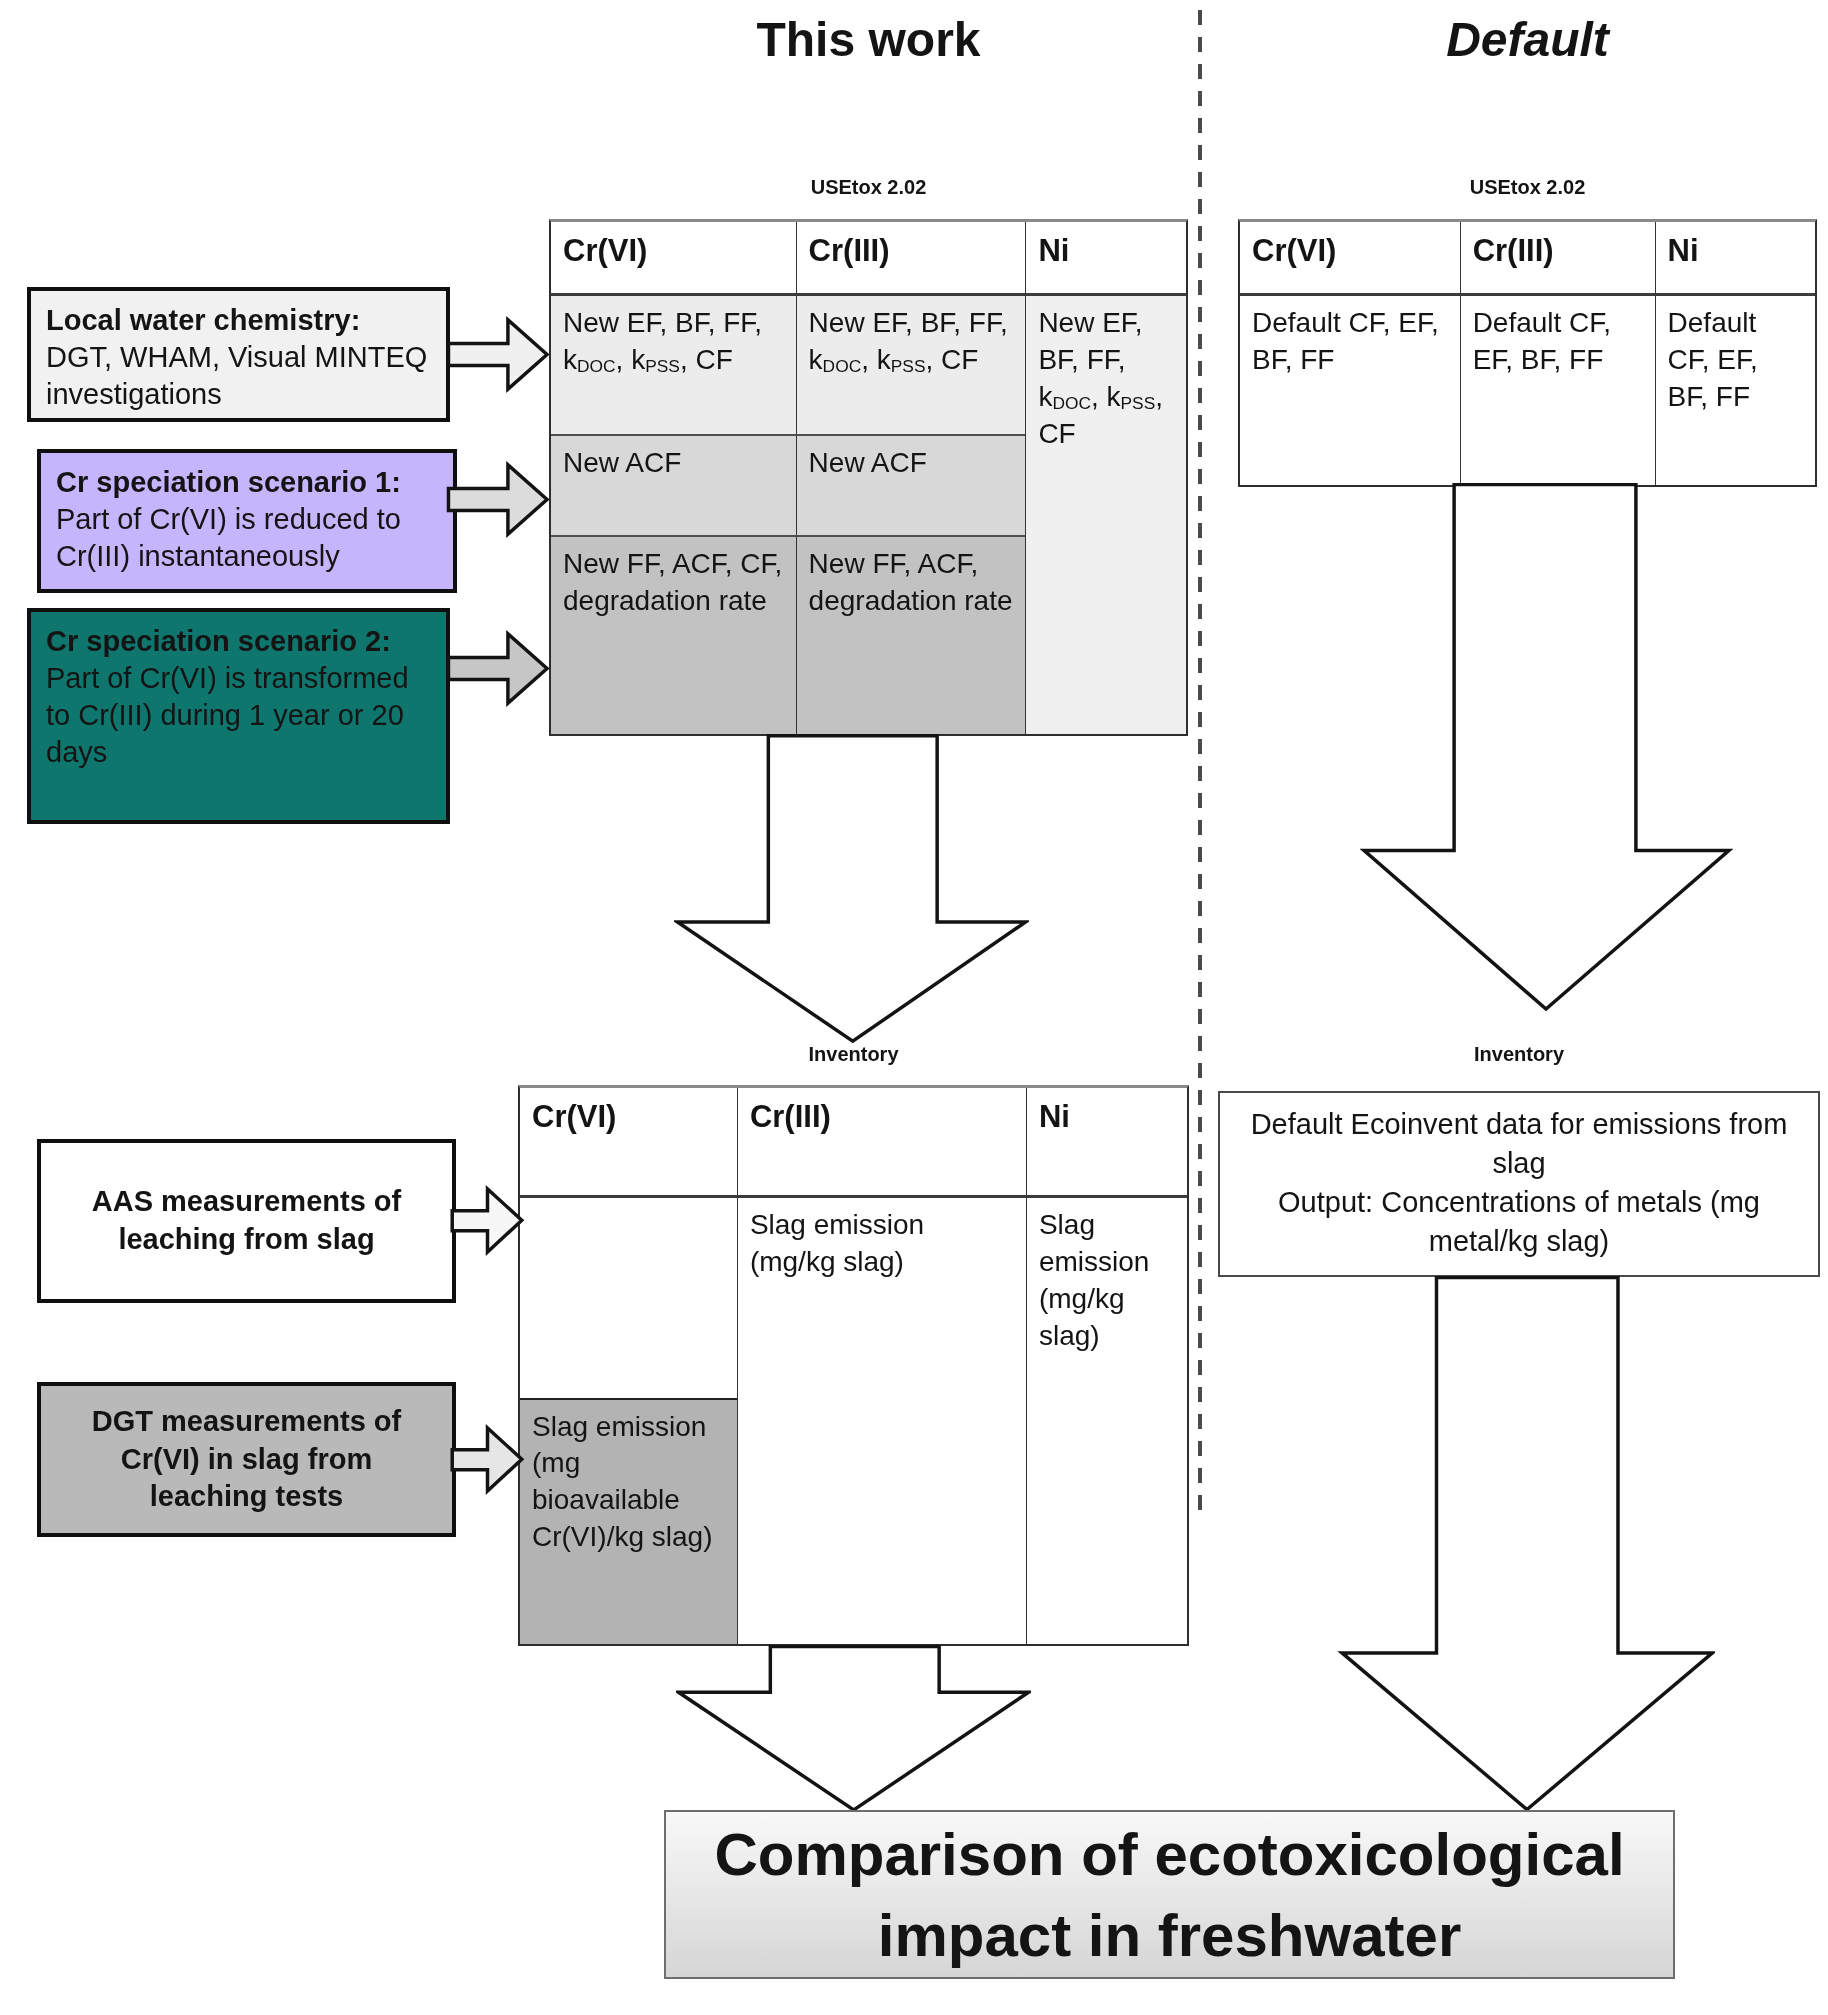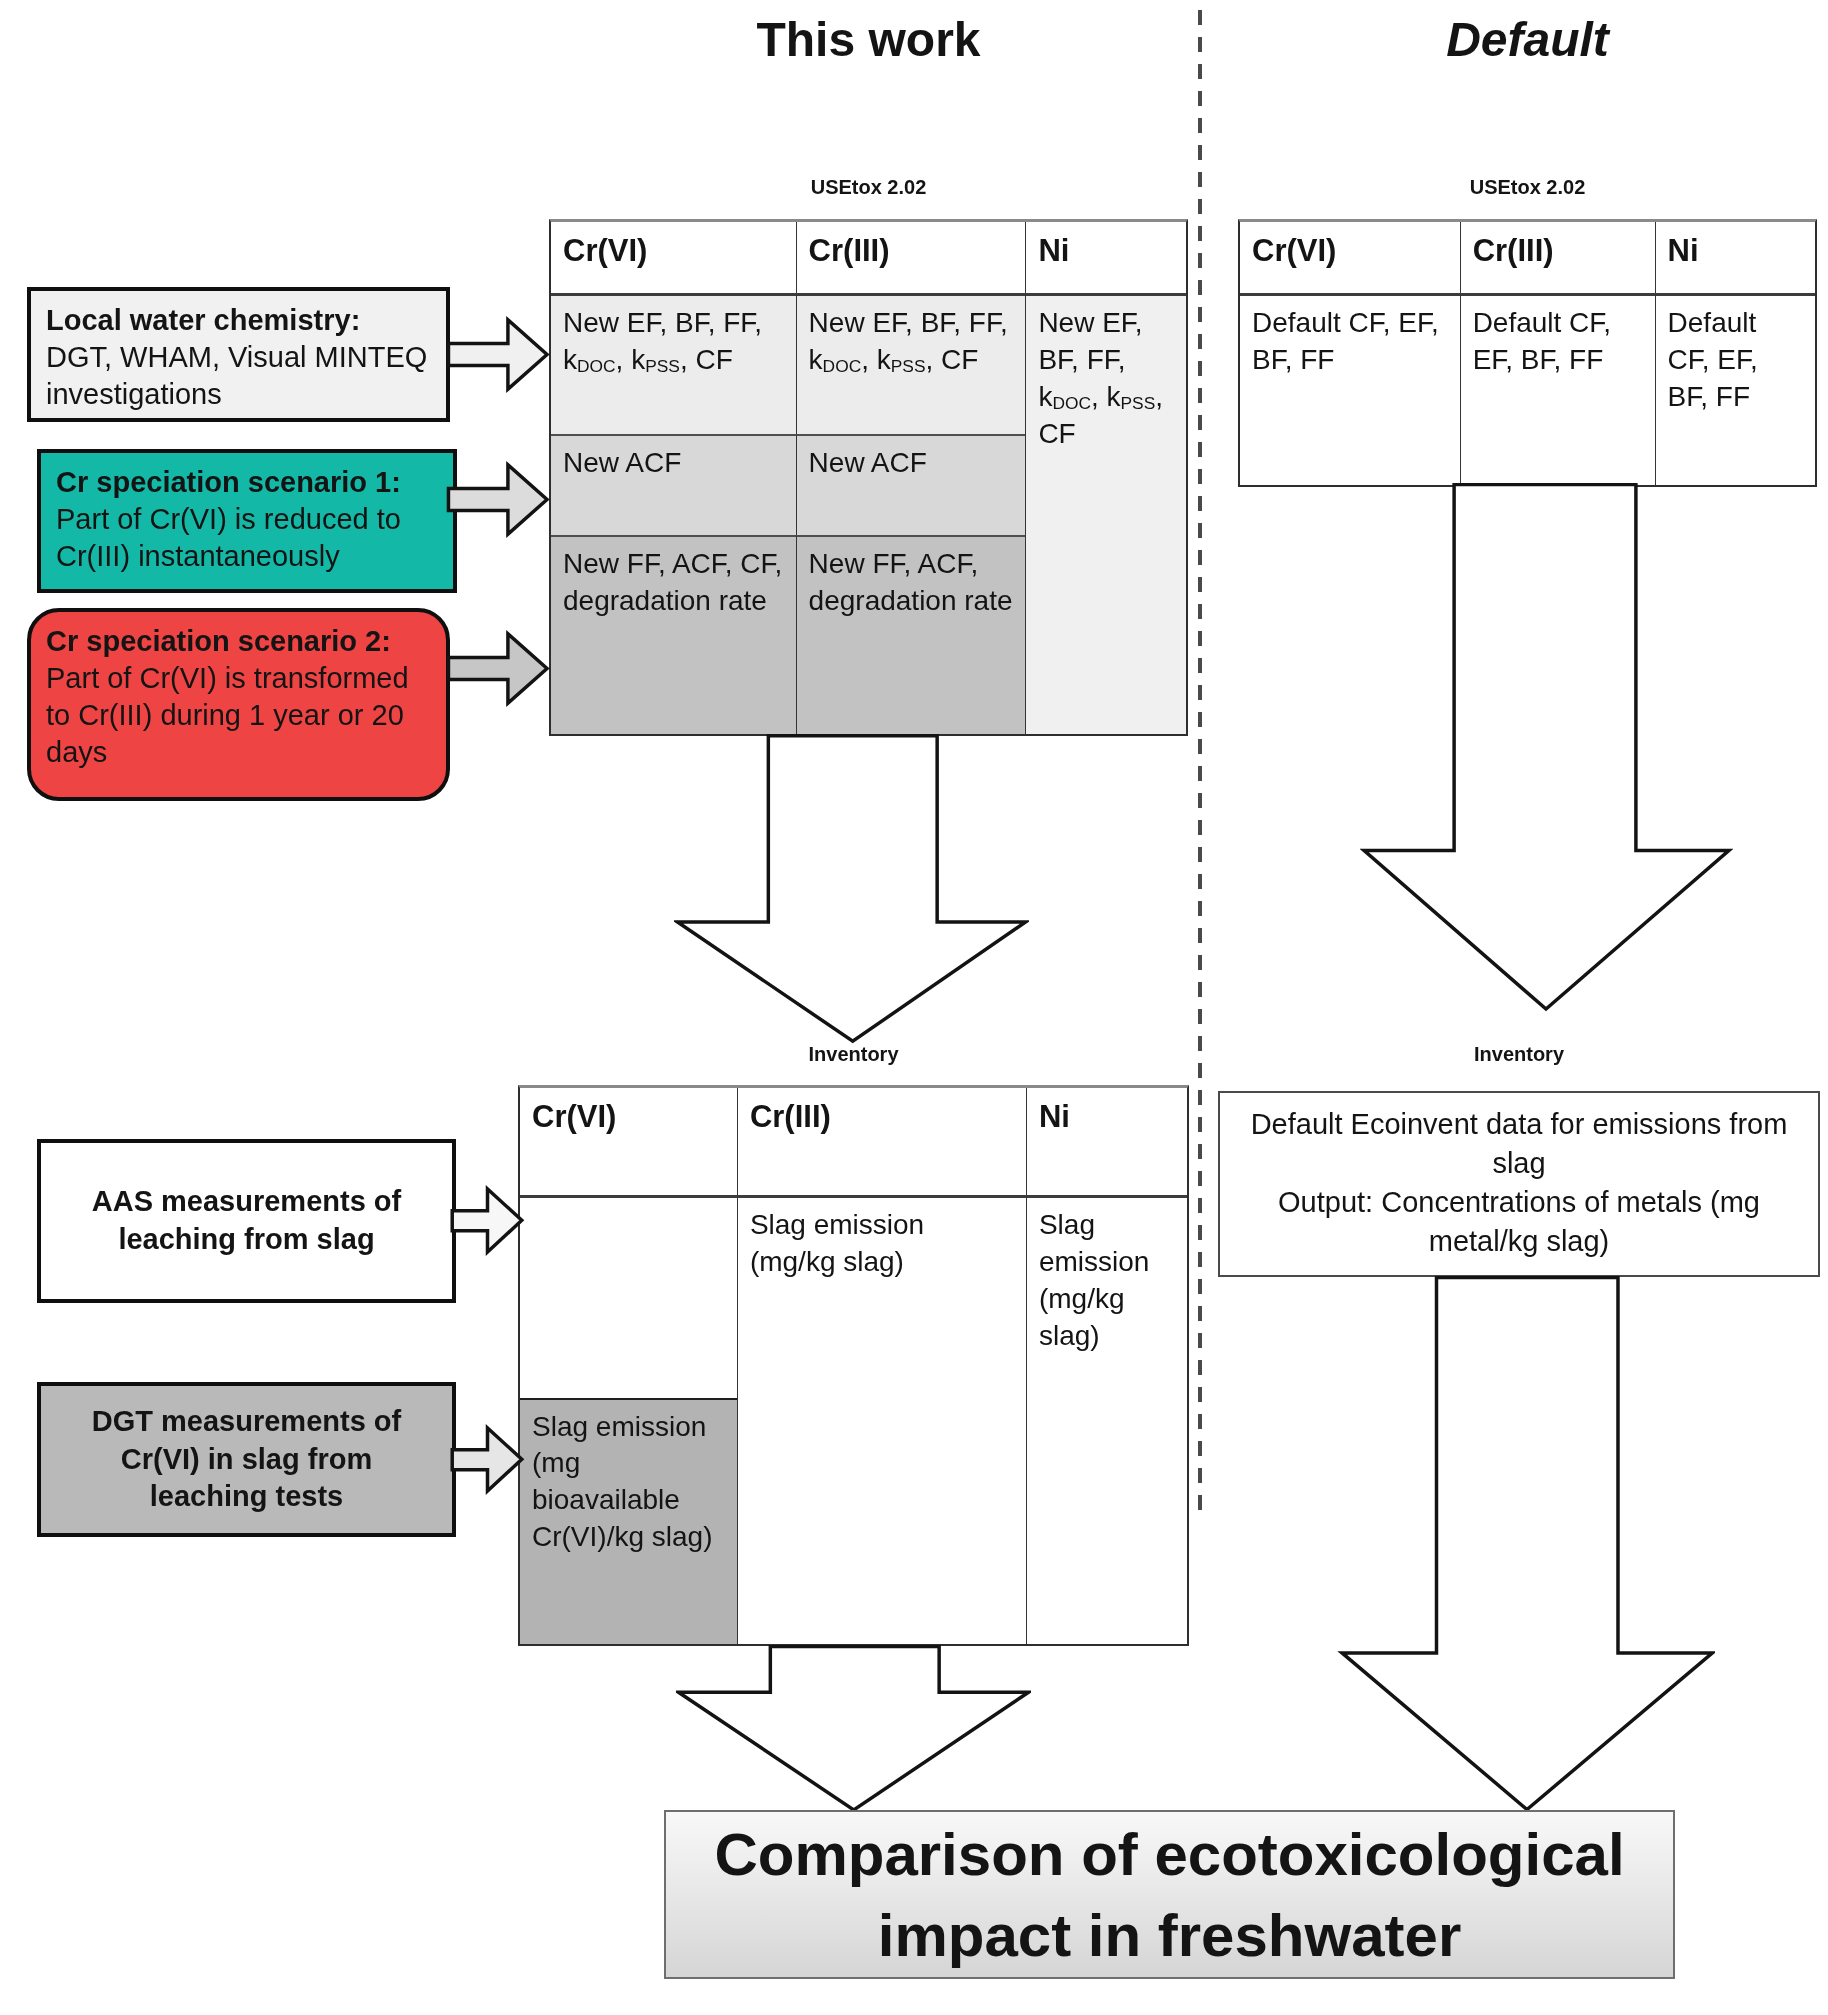--- a/index.html
+++ b/index.html
@@ -67,25 +67,25 @@
     <div class="cell hcell bl">Ni</div>
     <div class="cell hsep">Default CF, EF, BF, FF</div>
     <div class="cell hsep bl">Default CF, EF, BF, FF</div>
     <div class="cell hsep bl">Default CF, EF, BF, FF</div>
   </div>
 
   <div class="abs inbox" style="left:27px;top:287px;width:423px;height:135px;background:#f1f1f1;">
     <span class="bt">Local water chemistry:</span>
     <span>DGT, WHAM, Visual MINTEQ investigations</span>
   </div>
-  <div class="abs inbox" style="left:37px;top:449px;width:420px;height:144px;background:#14b8a6;">
+  <div class="abs inbox" style="left:37px;top:449px;width:420px;height:144px;background:#c4b5fd;">
     <span class="bt">Cr speciation scenario 1:</span>
     <span>Part of Cr(VI) is reduced to Cr(III) instantaneously</span>
   </div>
-  <div class="abs inbox" style="left:27px;top:608px;width:423px;height:193px;background:#ef4444;border-radius:32px;">
+  <div class="abs inbox" style="left:27px;top:608px;width:423px;height:216px;background:#0f766e;">
     <span class="bt">Cr speciation scenario 2:</span>
     <span>Part of Cr(VI) is transformed to Cr(III) during 1 year or 20 days</span>
   </div>
 
   <svg class="abs" style="left:446px;top:312px;" width="105" height="85" viewBox="0 0 212 170">
     <path d="M5,63 H125 V15 L204,85 L125,155 V107 H5 Z" fill="#f0f0f0" stroke="#131313" stroke-width="7"></path>
   </svg>
   <svg class="abs" style="left:446px;top:457px;" width="105" height="85" viewBox="0 0 212 170">
     <path d="M5,63 H125 V15 L204,85 L125,155 V107 H5 Z" fill="#dcdcdc" stroke="#131313" stroke-width="7"></path>
   </svg>

